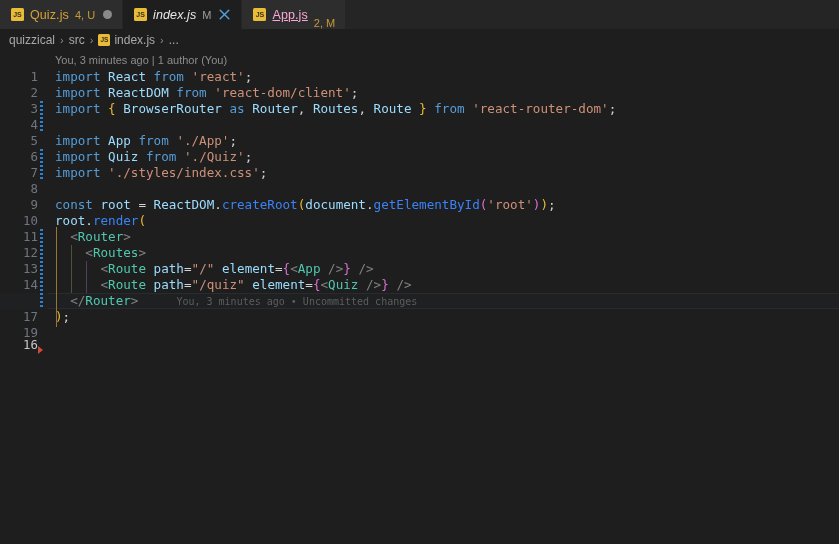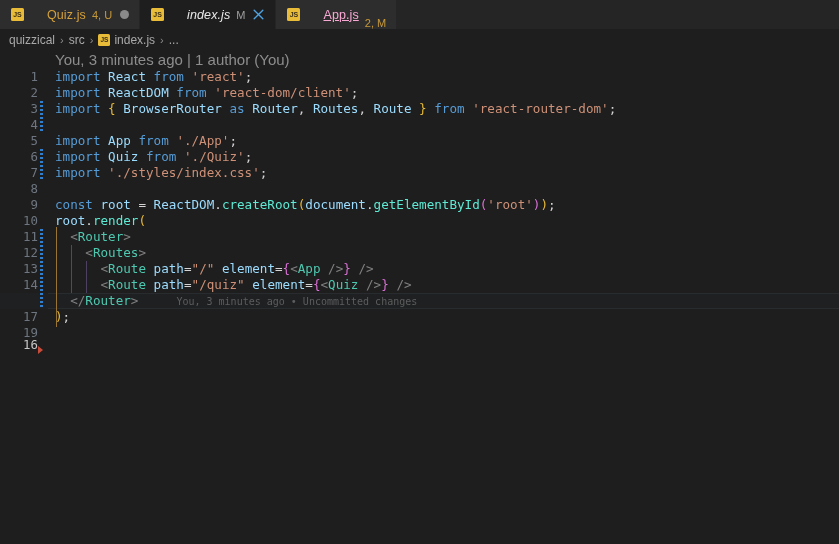--- a/index.html
+++ b/index.html
@@ -38,21 +38,21 @@
   .tab-icon {
     width: 13px; height: 13px; margin-right: 6px;
     background: #e8bb38;
     border-radius: 1.5px;
     display: inline-flex; align-items: center; justify-content: center;
     font-size: 7px; font-weight: bold; color: #3b3018;
     font-family: "Liberation Sans", sans-serif;
     line-height: 1;
     flex: 0 0 auto;
   }
-  .tab-label { font-size: 12.5px; letter-spacing: .1px; margin-left: 17px; }
+  .tab-label { font-size: 12.5px; letter-spacing: .1px; }
   .tab.active .tab-label { font-style: italic; }
   .tab-badge { font-size: 11px; margin-left: 6px; opacity: .92; }
   .tab-dirty {
     width: 9px; height: 9px; border-radius: 50%;
     background: #8a8a8a; margin-left: 8px; flex: 0 0 auto;
   }
   .tab-close {
     margin-left: 7px; width: 13px; height: 13px;
     display: inline-flex; align-items: center; justify-content: center;
     flex: 0 0 auto;
@@ -79,21 +79,21 @@
     font-size: 6.5px; font-weight: bold; color: #3b3018; line-height: 1;
   }
 
   
   .blame-row {
     height: 17px; min-height: 17px;
     background: #1e1e1e;
     display: flex; align-items: center;
     padding-left: 55px;
     font-family: "Liberation Sans", sans-serif;
-    font-size: 15px;
+    font-size: 11px;
     color: #8d8d8d;
   }
 
   
   .editor {
     flex: 1 1 auto;
     background: #1e1e1e;
     position: relative;
     overflow: hidden;
     font-family: "DejaVu Sans Mono", monospace;
@@ -145,21 +145,21 @@
   }
 
   
   .t-kw      { color: #569cd6; }  
   .t-var     { color: #9cdcfe; }  
   .t-str     { color: #ce9178; }  
   .t-punc    { color: #d4d4d4; }
   .t-brace-y { color: #e8bb38; }
   .t-brace-m { color: #da70d6; }
   .t-brace-o { color: #e8bb38; }
-  .t-func    { color: #5eead4; }
+  .t-func    { color: #3b82f6; }
   .t-tag     { color: #4ec9b0; }
   .t-tagpunc { color: #808080; }
   .t-prop    { color: #9cdcfe; }
 
   
   .inline-blame {
     color: #5d5d5d; padding-left: 38px; font-size: 10px;
     font-family: "DejaVu Sans Mono", monospace;
   }
 

